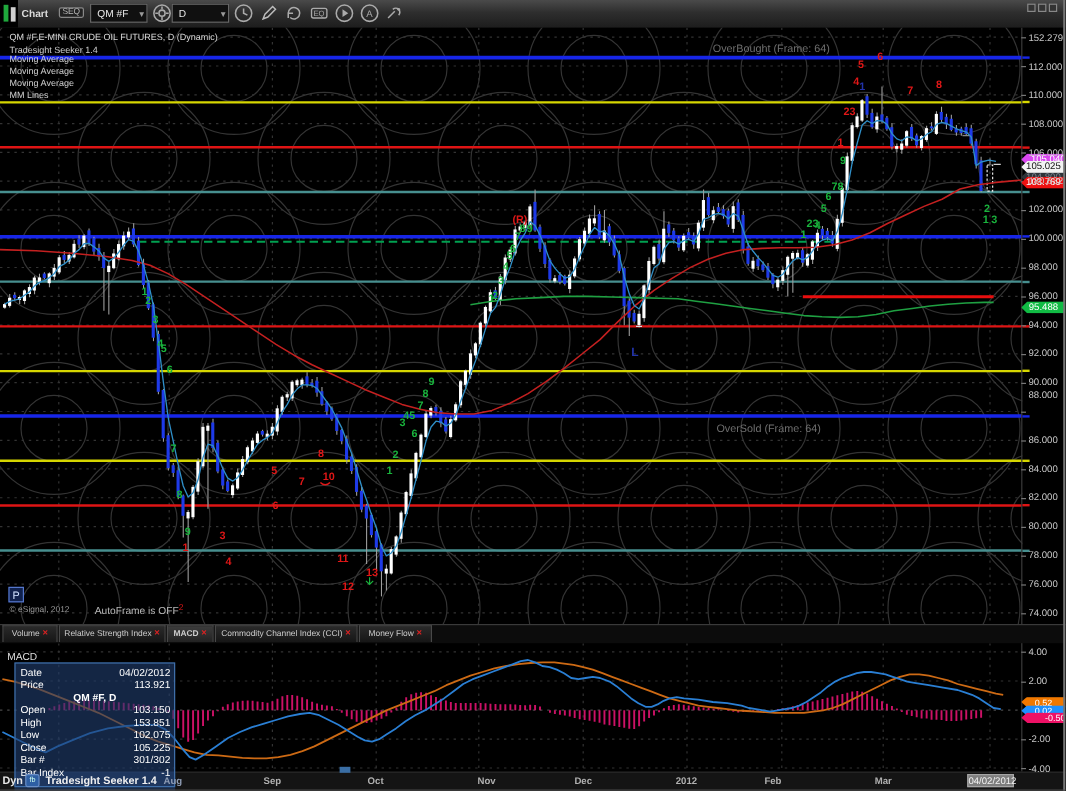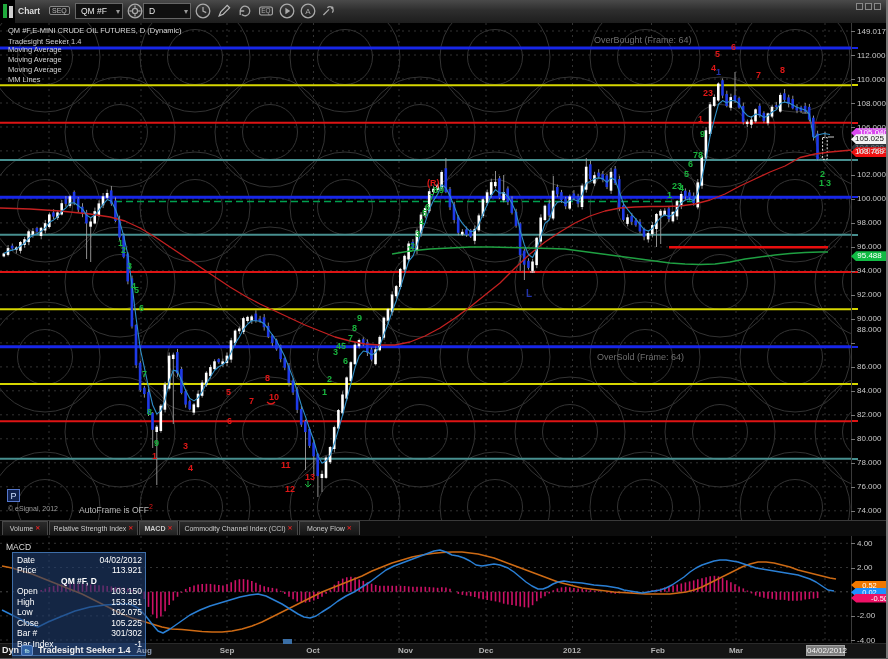--- a/index.html
+++ b/index.html
@@ -659,21 +659,21 @@
         <text x="756" y="78" fill="#e01717" font-size="9" font-weight="bold">7</text>
         <text x="780" y="73" fill="#e01717" font-size="9" font-weight="bold">8</text>
         <text x="427" y="186" fill="#e01717" font-size="9" font-weight="bold">(R)</text>
         <text x="716" y="75" fill="#2233aa" font-size="9" font-weight="bold">1</text>
         <text x="526" y="297" fill="#2233aa" font-size="10" font-weight="bold">L</text>
         <path d="M267,402 q4,4 8,0" stroke="#e01717" stroke-width="1.2" fill="none"></path>
         <path d="M305,484 l3,3 l3,-3 M308,481 l0,6" stroke="#19b33c" stroke-width="1" fill="none"></path>
       </g>
     </svg>
 <div style="position:absolute;left:851px;top:23px;width:1px;height:620px;background:#3a3a3a"></div>
-<div class="pl" style="z-index:6;top:26.5px">149.017</div>
+<div class="pl" style="z-index:6;top:26.5px">152.279</div>
     <div style="position:absolute;left:851px;top:31.0px;width:4px;height:1px;background:#777;z-index:3"></div>
     <div class="pl" style="z-index:6;top:50.5px">112.000</div>
     <div style="position:absolute;left:851px;top:55.0px;width:4px;height:1px;background:#777;z-index:3"></div>
     <div class="pl" style="z-index:6;top:74.5px">110.000</div>
     <div style="position:absolute;left:851px;top:79.0px;width:4px;height:1px;background:#777;z-index:3"></div>
     <div class="pl" style="z-index:6;top:98.5px">108.000</div>
     <div style="position:absolute;left:851px;top:103.0px;width:4px;height:1px;background:#777;z-index:3"></div>
     <div class="pl" style="z-index:6;top:122.5px">106.000</div>
     <div style="position:absolute;left:851px;top:127.0px;width:4px;height:1px;background:#777;z-index:3"></div>
     <div class="pl" style="z-index:6;top:146.4px">180.632</div>
@@ -980,18 +980,18 @@
     <div style="position:absolute;left:12px;top:643px;width:134px;height:16px;background:rgba(32,62,110,0.55);z-index:5"></div>
     <div style="position:absolute;left:2px;top:645px;color:#e8e8e8;font-size:9px;font-weight:bold;z-index:8">Dyn</div>
     <div style="position:absolute;left:21px;top:645px;width:12px;height:11px;background:#2e5fa3;border:1px solid #6a8fc8;border-radius:2px;color:#cfe;font-size:6px;line-height:11px;text-align:center;z-index:8">fb</div>
     <div style="position:absolute;left:38px;top:645px;color:#f0f0f0;font-size:9px;font-weight:bold;z-index:8">Tradesight Seeker 1.4</div>
     <div style="position:absolute;left:130px;top:646px;width:28px;text-align:center;color:#8f9db5;font-size:8px;font-weight:bold;z-index:8">Aug</div>
     <div style="position:absolute;left:213px;top:646px;width:28px;text-align:center;color:#b0b0b0;font-size:8px;font-weight:bold;z-index:8">Sep</div>
     <div style="position:absolute;left:299px;top:646px;width:28px;text-align:center;color:#b0b0b0;font-size:8px;font-weight:bold;z-index:8">Oct</div>
     <div style="position:absolute;left:385px;top:646px;width:28px;text-align:right;color:#b0b0b0;font-size:8px;font-weight:bold;z-index:8">Nov</div>
     <div style="position:absolute;left:472px;top:646px;width:28px;text-align:center;color:#b0b0b0;font-size:8px;font-weight:bold;z-index:8">Dec</div>
     <div style="position:absolute;left:558px;top:646px;width:28px;text-align:center;color:#b0b0b0;font-size:8px;font-weight:bold;z-index:8">2012</div>
-    <div style="position:absolute;left:637px;top:646px;width:28px;text-align:right;color:#b0b0b0;font-size:8px;font-weight:bold;z-index:8">Feb</div>
+    <div style="position:absolute;left:637px;top:646px;width:28px;text-align:left;color:#b0b0b0;font-size:8px;font-weight:bold;z-index:8">Feb</div>
     <div style="position:absolute;left:722px;top:646px;width:28px;text-align:center;color:#b0b0b0;font-size:8px;font-weight:bold;z-index:8">Mar</div>
     <div style="position:absolute;left:806px;top:645px;width:39px;height:11px;background:#7e7e7e;border:1px solid #a5a5a5;color:#f2f2f2;font-size:8px;line-height:10px;text-align:center;z-index:8">04/02/2012</div>
     <div style="position:absolute;left:283px;top:639px;width:9px;height:5px;background:#3a6ea5;z-index:6"></div>
 <div style="position:absolute;right:0;top:0;width:2px;height:659px;background:#777;z-index:9"></div>
 <div style="position:absolute;left:0;bottom:0;width:888px;height:1px;background:#555;z-index:9"></div>
 </div>
 </body></html>

